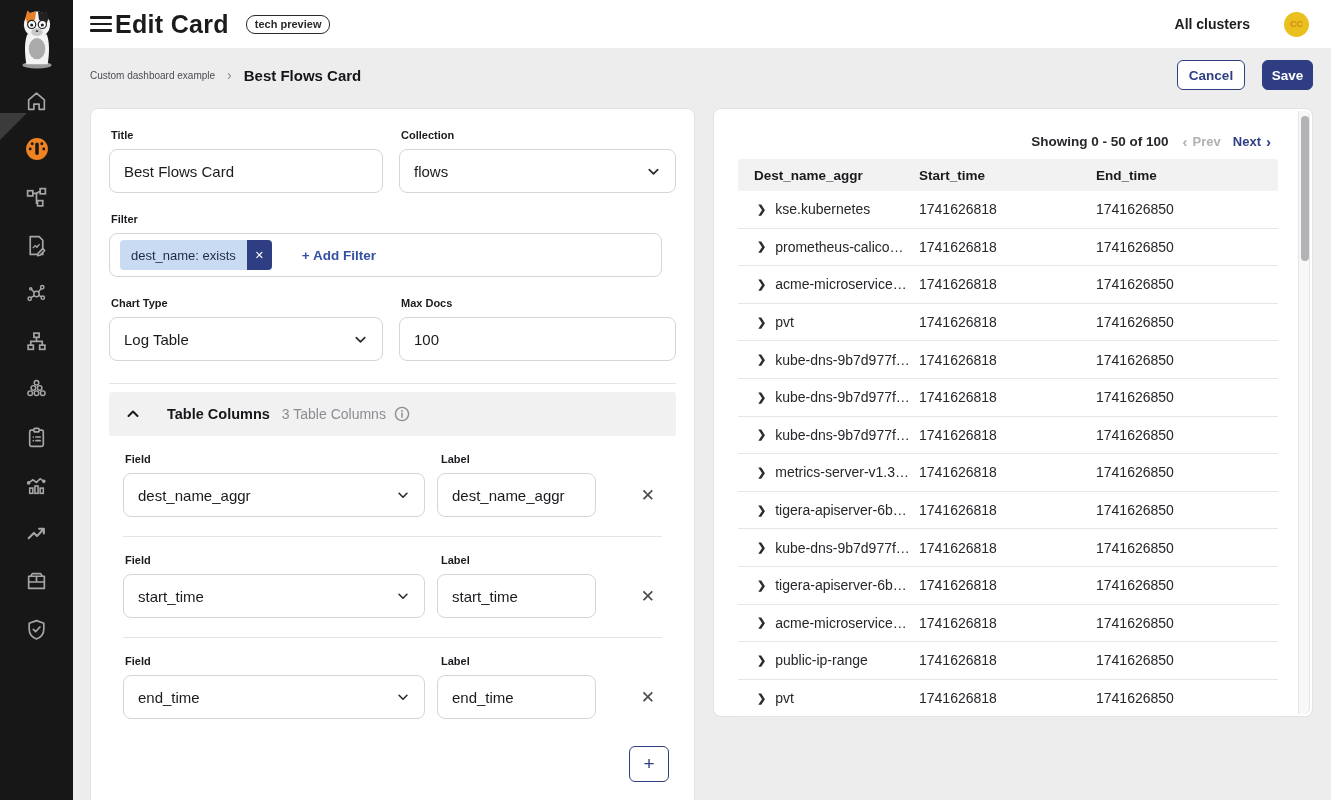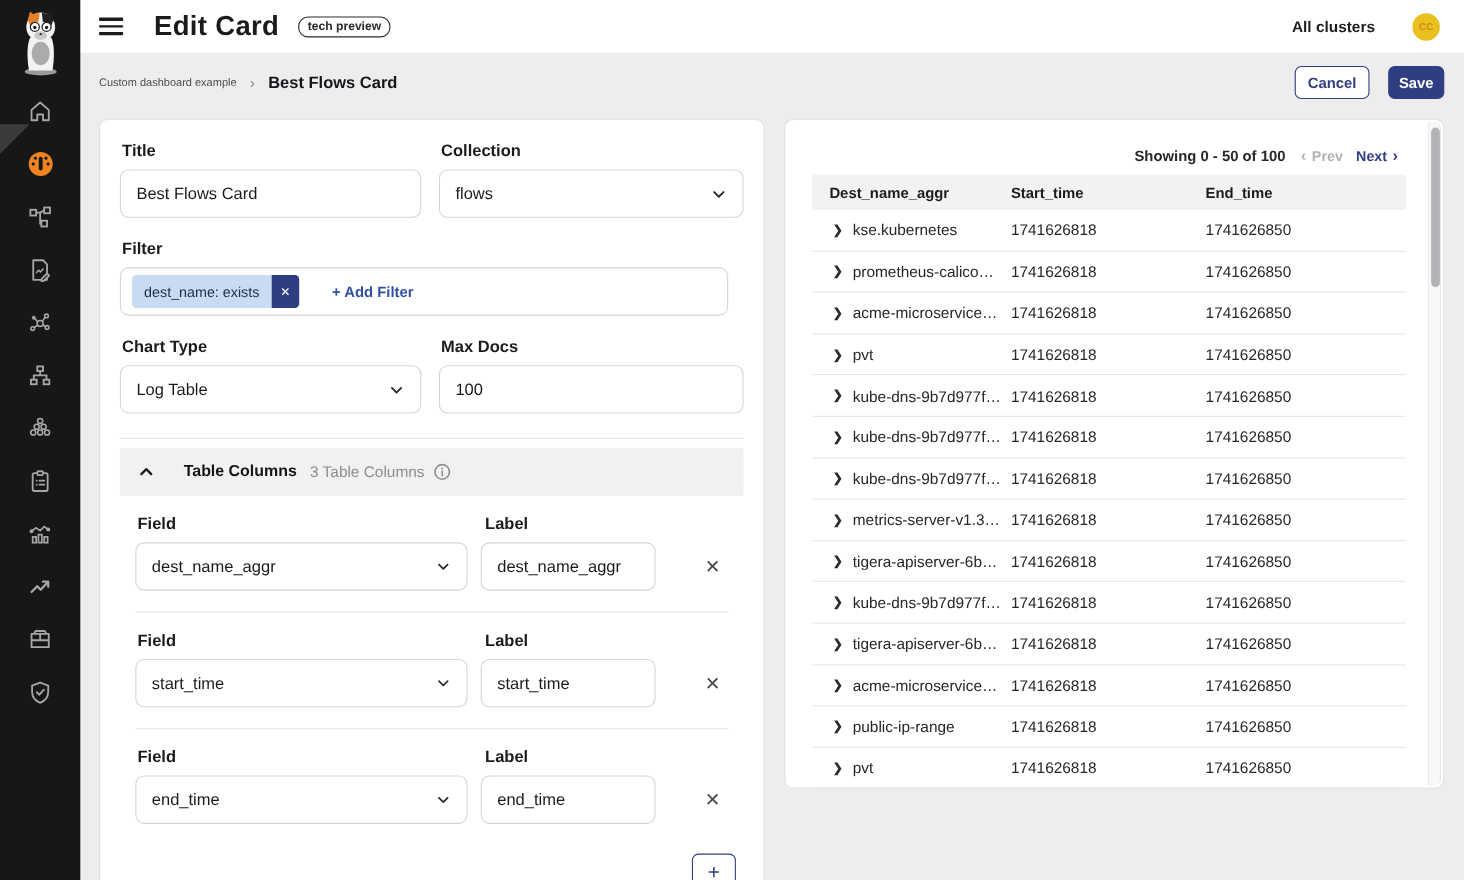--- a/index.html
+++ b/index.html
@@ -12,21 +12,21 @@
   .fold { position:absolute; left:0; top:113px; width:0; height:0;
           border-top:27px solid #3b3b3b; border-right:27px solid transparent; }
   .nav { position:absolute; top:77px; left:0; width:73px; }
   .nav-item { width:73px; height:48px; display:flex; align-items:center; justify-content:center; cursor:pointer; position:relative; z-index:2; }
   .nav-item svg { display:block; }
 
   
   .topbar { position:absolute; left:73px; top:0; right:0; height:48px; background:#ffffff; display:flex; align-items:center; z-index:10; }
   .hamburger { width:22px; margin-left:17px; cursor:pointer; }
   .hamburger div { height:2.5px; background:#1b1b1b; border-radius:1px; margin:4px 0; }
-  .app-title { font-size:25px; font-weight:800; letter-spacing:.3px; margin-left:28px; color:#1b1b1b; }
+  .app-title { font-size:25px; font-weight:800; letter-spacing:.3px; margin-left:3px; color:#1b1b1b; }
   .tech-badge { margin-left:17px; border:1.5px solid #2a2a2a; border-radius:9px; padding:2px 8px 3px 8px; font-size:11px; font-weight:600; color:#2a2a2a; }
   .topbar-right { margin-left:auto; display:flex; align-items:center; margin-right:22px; }
   .cluster-select { font-size:14px; font-weight:600; color:#1d1d22; margin-right:34px; cursor:pointer; }
   .avatar { width:25px; height:25px; border-radius:50%; background:#e9c01d; color:#cf8a1d; font-size:9px; font-weight:700; display:flex; align-items:center; justify-content:center; cursor:pointer; }
 
   
   .crumb-row { position:absolute; left:73px; top:48px; right:0; height:54px; display:flex; align-items:center; }
   .crumb-parent { margin-left:17px; font-size:10px; color:#4c4c52; cursor:pointer; }
   .crumb-sep { margin:0 12px; color:#8a8a90; font-size:14px; }
   .crumb-current { font-size:15px; font-weight:700; color:#16161a; }
@@ -34,21 +34,21 @@
   .btn { height:30px; border-radius:6px; font-size:13.5px; font-weight:600; display:flex; align-items:center; justify-content:center; cursor:pointer; font-family:inherit; }
   .btn-cancel { width:68px; background:#ffffff; border:1.5px solid #2f3e82; color:#2f3e82; }
   .btn-save { width:51px; background:#2f3e82; border:1.5px solid #2f3e82; color:#ffffff; }
 
   
   .card { position:absolute; background:#fff; border:1px solid #e3e3e5; border-radius:8px; }
   .left-card { left:90px; top:108px; width:605px; height:700px; padding:20px 18px; overflow:hidden; }
   .right-card { left:713px; top:108px; width:600px; height:609px; }
 
   
-  .f-label { font-size:15px; font-weight:700; color:#1b1b1f; margin:0 0 8px 2px; }
+  .f-label { font-size:11px; font-weight:700; color:#1b1b1f; margin:0 0 8px 2px; }
   .two-col { display:flex; gap:16px; }
   .col-a { width:275px; } .col-b { width:278px; }
   .input, .select { height:44px; border:1px solid #d5d5da; border-radius:8px; background:#fff; display:flex; align-items:center; font-size:15px; color:#1b1b1f; padding:0 14px; }
   .select { justify-content:space-between; cursor:pointer; }
   .chev-down { flex:none; margin-left:8px; }
   .mt20 { margin-top:20px; }
 
   .filter-box { width:553px; height:44px; border:1px solid #d5d5da; border-radius:8px; display:flex; align-items:center; padding:0 10px; }
   .chip { display:flex; height:30px; }
   .chip-text { background:#c9dbf2; color:#1f2a44; font-size:13px; display:flex; align-items:center; padding:0 11px; border-radius:4px 0 0 4px; }

